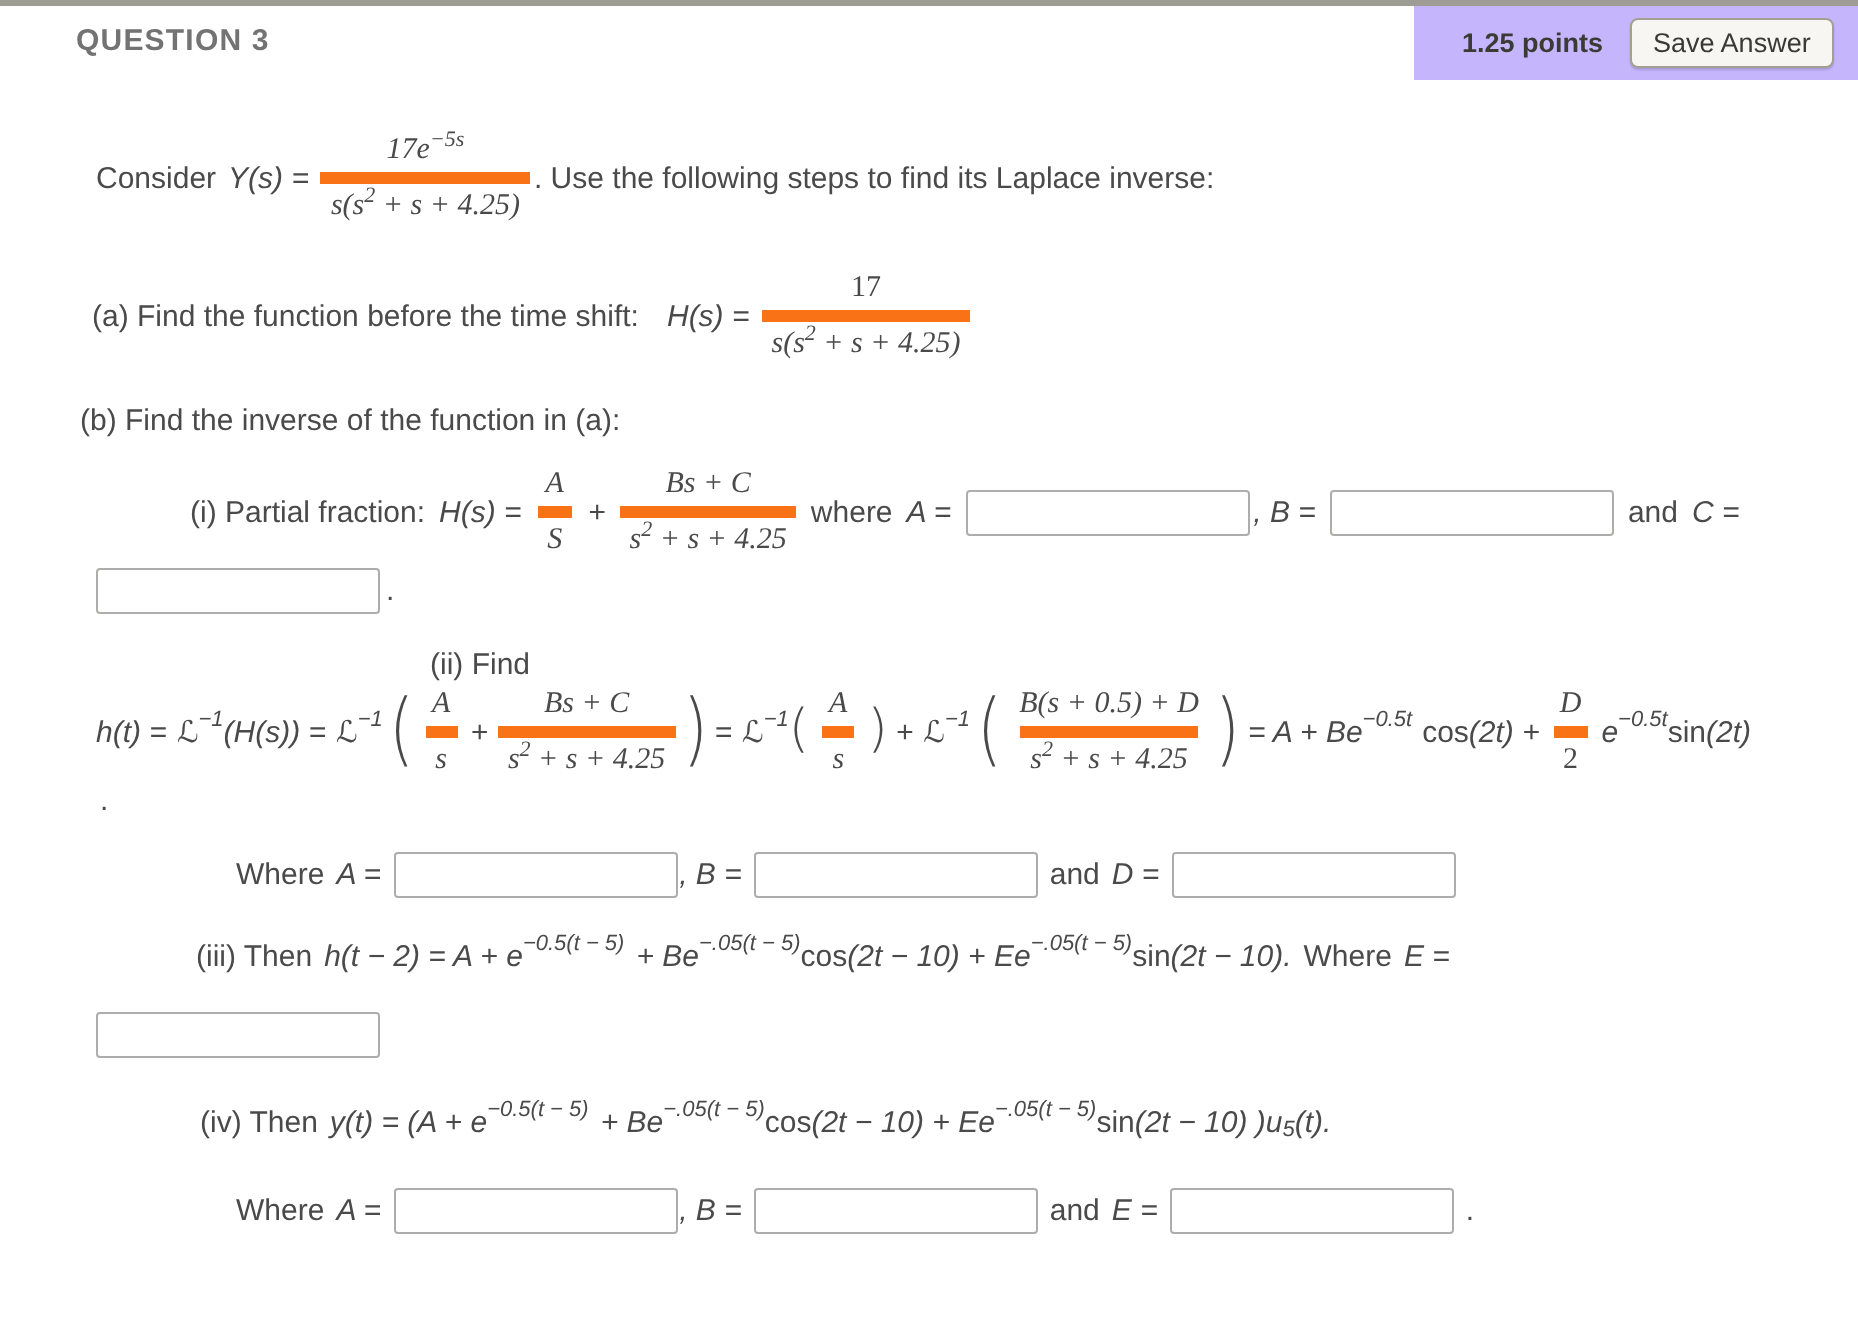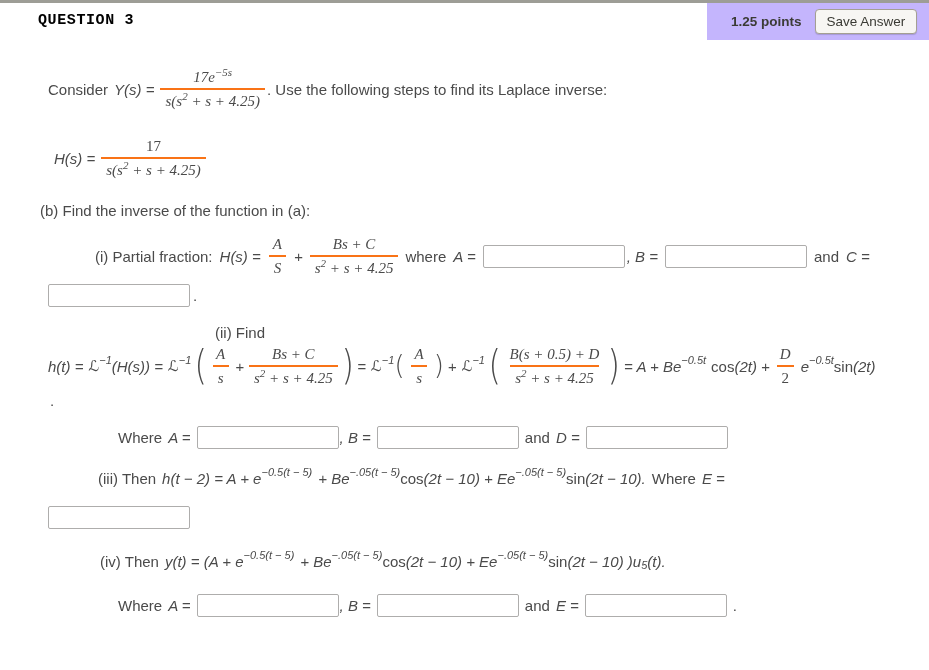--- a/index.html
+++ b/index.html
@@ -4,21 +4,21 @@
 <style>
   html,body { margin:0; padding:0; }
   body {
     width:929px; height:670px; position:relative; overflow:hidden;
     background:#ffffff; color:#4a4a4a;
     font-family:"Liberation Sans", sans-serif; font-size:15px;
   }
   .topline { position:absolute; top:0; left:0; width:929px; height:3px; background:#9d9d96; }
   .qtitle {
     position:absolute; top:12px; left:38px;
-    font-weight:bold; font-size:15px; color:#000000; letter-spacing:0.6px;font-family:Liberation Mono, monospace;
+    font-weight:bold; font-size:15px; color:#737373; letter-spacing:0.6px;
   }
   .points-panel {
     position:absolute; top:3px; right:0; width:222px; height:37px;
     background:#c4b5fd; display:flex; align-items:center;
     box-sizing:border-box; padding-left:24px; gap:13px;
   }
   .points { font-weight:bold; font-size:13.5px; color:#3b3b35; }
   .save-btn {
     font-family:"Liberation Sans", sans-serif; font-size:13.5px; color:#3a3a34;
     background:#f7f6f3; border:1px solid #a49f93; border-radius:4px;
@@ -27,21 +27,21 @@
   .row { position:absolute; display:flex; align-items:center; gap:6px; white-space:nowrap; }
   .it { font-style:italic; }
   .rm { font-style:normal; }
   .grp { white-space:pre; display:inline-flex; align-items:center; }
   .grp > span { white-space:pre; }
   .sup { font-size:11px; position:relative; top:-6px; }
   .sub { font-size:11px; position:relative; top:4px; }
   .lap { font-family:"DejaVu Sans", sans-serif; font-style:italic; }
   .frac { display:inline-flex; flex-direction:column; align-items:center; font-style:italic; line-height:1.2;font-family:Liberation Serif, serif; }
   .frac .num { display:inline-block; padding:0 5px 2px; white-space:pre; }
-  .frac .den { display:inline-block; border-top:2px solid #f97316; padding:2px 5px 0; white-space:pre; }
+  .frac .den { display:inline-block; border-top:6px solid #f97316; padding:2px 5px 0; white-space:pre; }
   .bigp { font-size:40px; line-height:1; font-family:"DejaVu Sans", sans-serif; font-weight:100;
           transform:scaleX(0.8); margin:0 -3px; position:relative; top:-1px; }
   .medp { font-size:26px; line-height:1; font-family:"DejaVu Sans", sans-serif; font-weight:100; position:relative; top:-1px; }
   .tight { margin-left:-4px; }
   .hug { margin-left:-5px; }
   .ans {
     width:142px; height:23px; box-sizing:border-box;
     border:1px solid #aeadac; border-radius:2px; background:#fff;
     font-family:"Liberation Sans", sans-serif; font-size:14px; padding:2px 5px;
   }
@@ -75,20 +75,21 @@
   <span class="rm">Consider</span>
   <span class="it">Y(s) =</span>
   <span class="frac">
     <span class="num grp"><span class="it">17e</span><span class="sup it">−5s</span></span>
     <span class="den grp"><span class="it">s(s</span><span class="sup it">2</span><span class="it"> + s + 4.25)</span></span>
   </span>
   <span class="rm tight">. Use the following steps to find its Laplace inverse:</span>
 </div>
 
 <div class="row r-a">
+  <span class="rm">(a) Find the function before the time shift:</span>
   <span class="it" style="margin-left:8px;">H(s) =</span>
   <span class="frac">
     <span class="num grp"><span class="rm">17</span></span>
     <span class="den grp"><span class="it">s(s</span><span class="sup it">2</span><span class="it"> + s + 4.25)</span></span>
   </span>
 </div>
 
 <div class="row r-b">
   <span class="rm">(b) Find the inverse of the function in (a):</span>
 </div>

